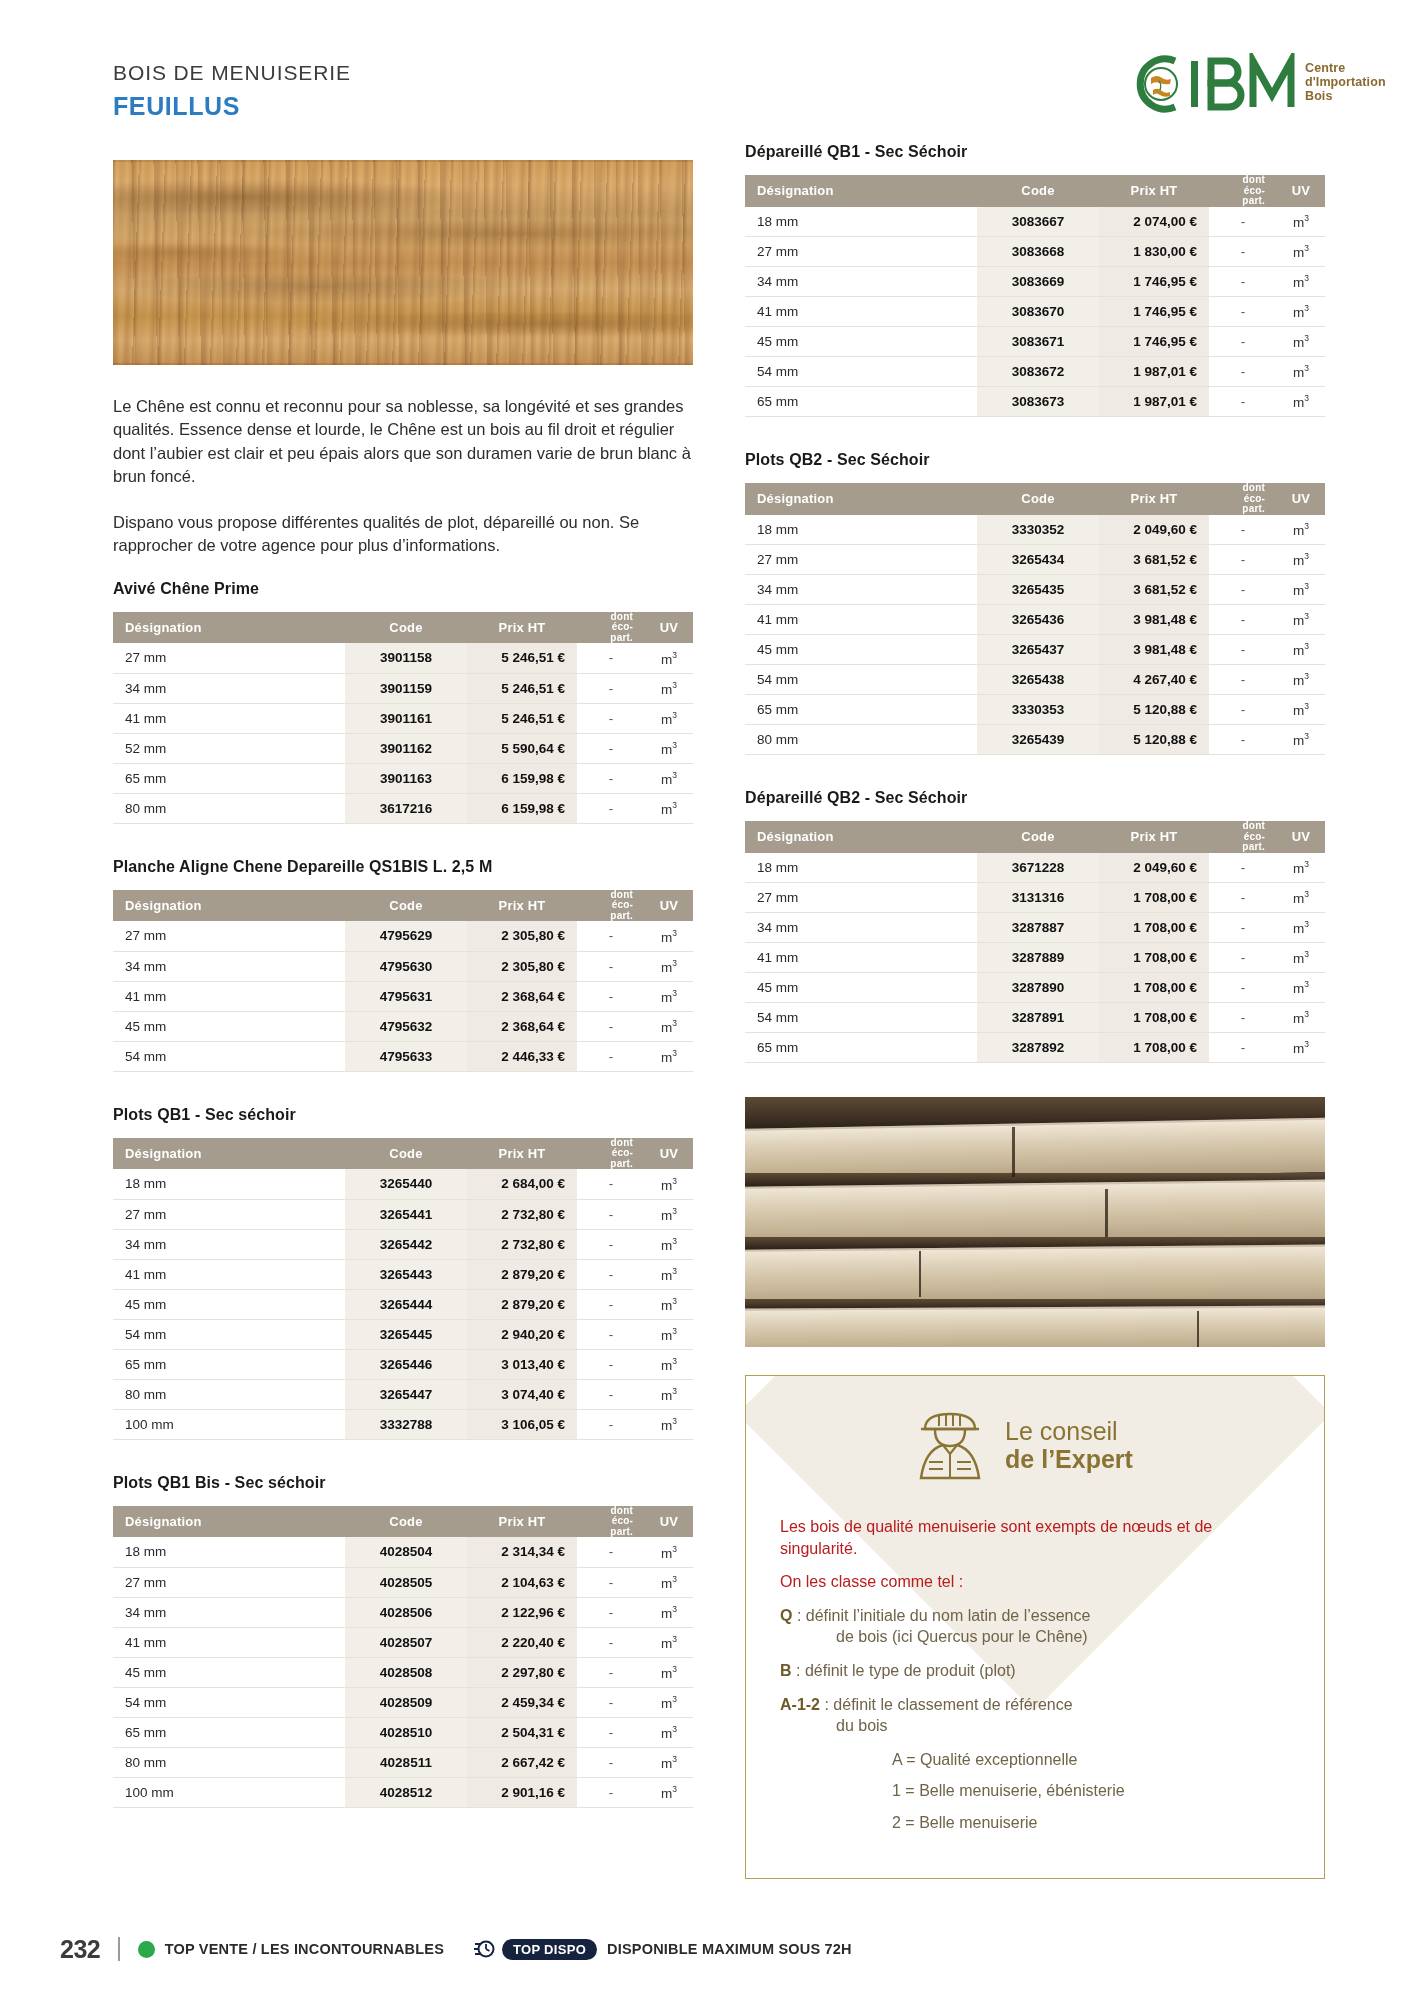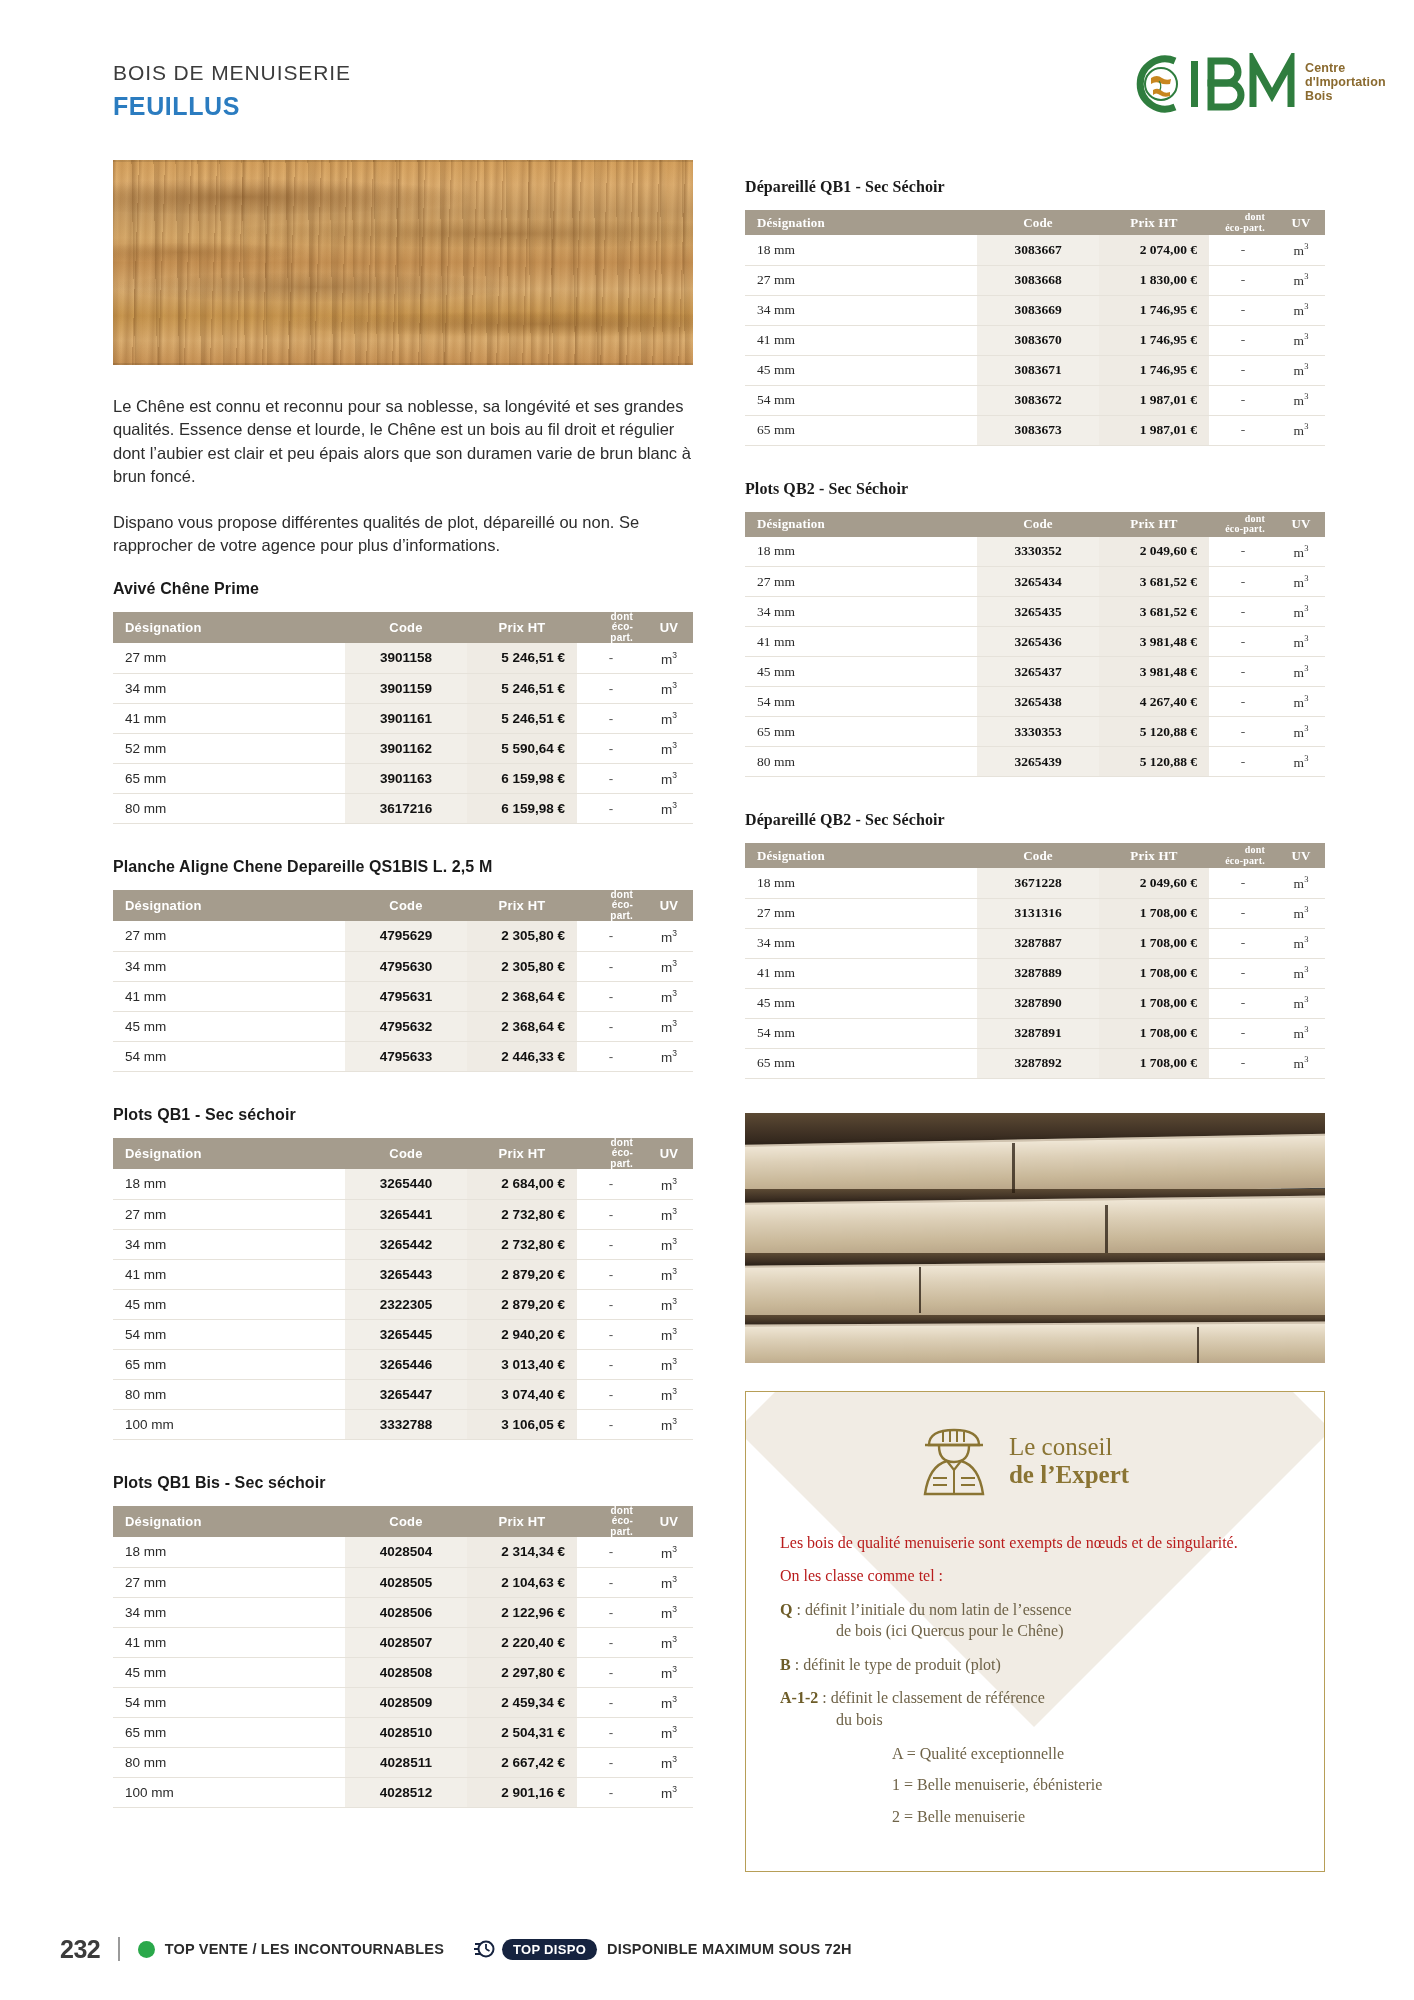--- a/index.html
+++ b/index.html
@@ -38,21 +38,21 @@
     display:flex; align-items:center; justify-content:center;
     height:66px;
   }
   .logo-tag{
     font-size:12.5px; color:#8a6a2f; font-weight:bold; letter-spacing:.1px;
     margin-top:-4px;
   }
 
   
   .col-left{ position:absolute; left:113px; top:160px; width:580px; }
-  .col-right{ position:absolute; left:745px; top:178px; width:580px;font-family:Liberation Serif, serif; }
+  .col-right{ position:absolute; left:745px; top:143px; width:580px; }
 
   
   .hero{
     width:580px; height:205px; margin-bottom:30px;
     background:
       repeating-linear-gradient(92deg,
         rgba(120,72,26,.30) 0px, rgba(120,72,26,0) 4px, rgba(160,105,45,.18) 9px,
         rgba(205,150,80,0) 15px, rgba(120,72,26,.22) 20px, rgba(150,95,40,0) 26px),
       repeating-linear-gradient(89deg,
         rgba(95,55,15,.22) 0px, rgba(95,55,15,0) 7px, rgba(190,140,80,.15) 13px,
@@ -413,21 +413,21 @@
           </tr>
           <tr>
             <td class="des">41 mm</td>
             <td class="code">3265443</td>
             <td class="prix">2 879,20 €</td>
             <td class="eco">-</td>
             <td class="uv">m<sup>3</sup></td>
           </tr>
           <tr>
             <td class="des">45 mm</td>
-            <td class="code">2322305</td>
+            <td class="code">3265444</td>
             <td class="prix">2 879,20 €</td>
             <td class="eco">-</td>
             <td class="uv">m<sup>3</sup></td>
           </tr>
           <tr>
             <td class="des">54 mm</td>
             <td class="code">3265445</td>
             <td class="prix">2 940,20 €</td>
             <td class="eco">-</td>
             <td class="uv">m<sup>3</sup></td>

